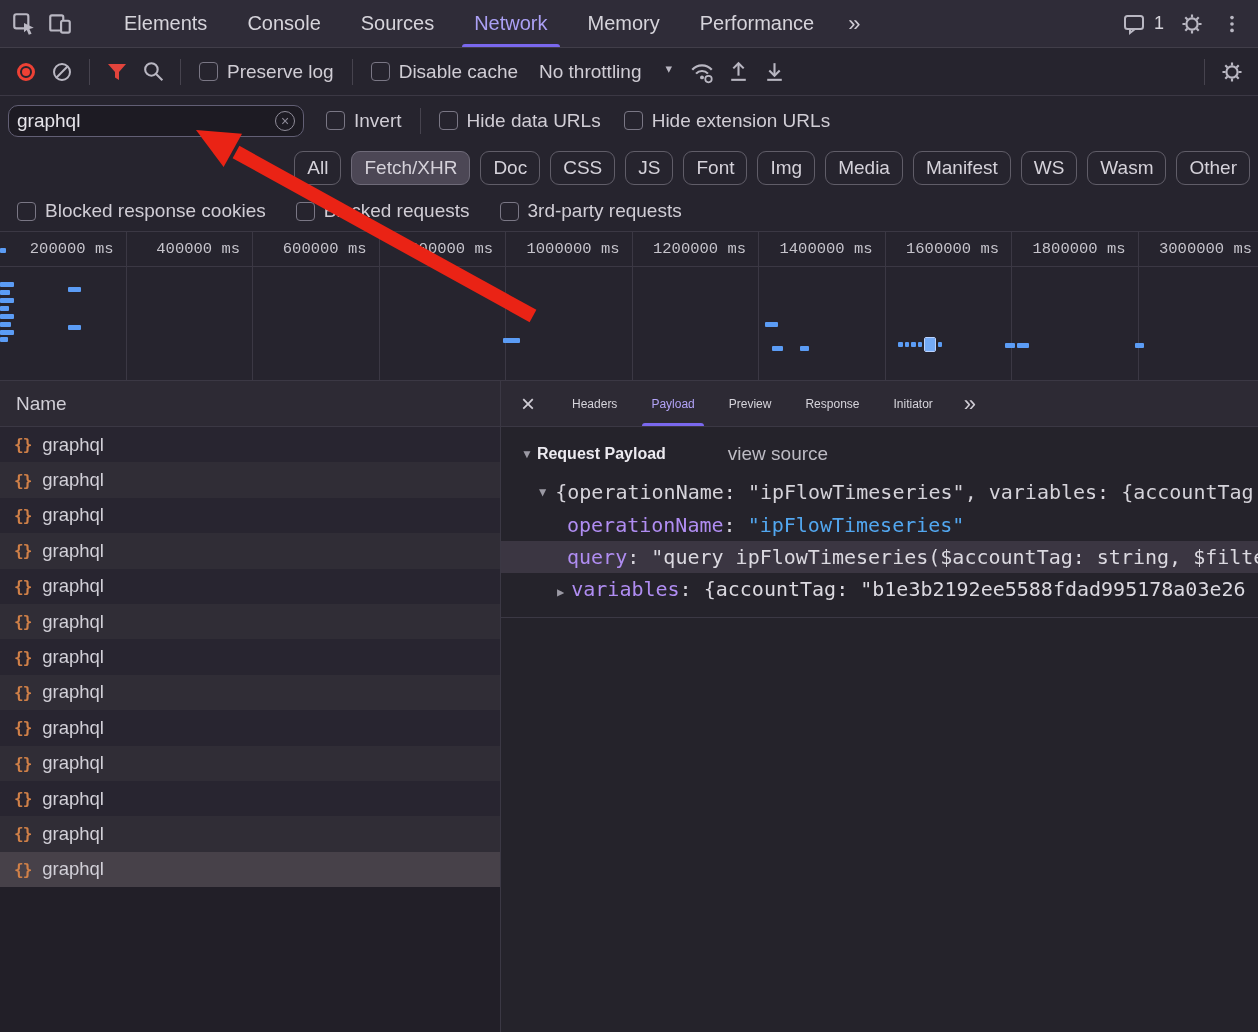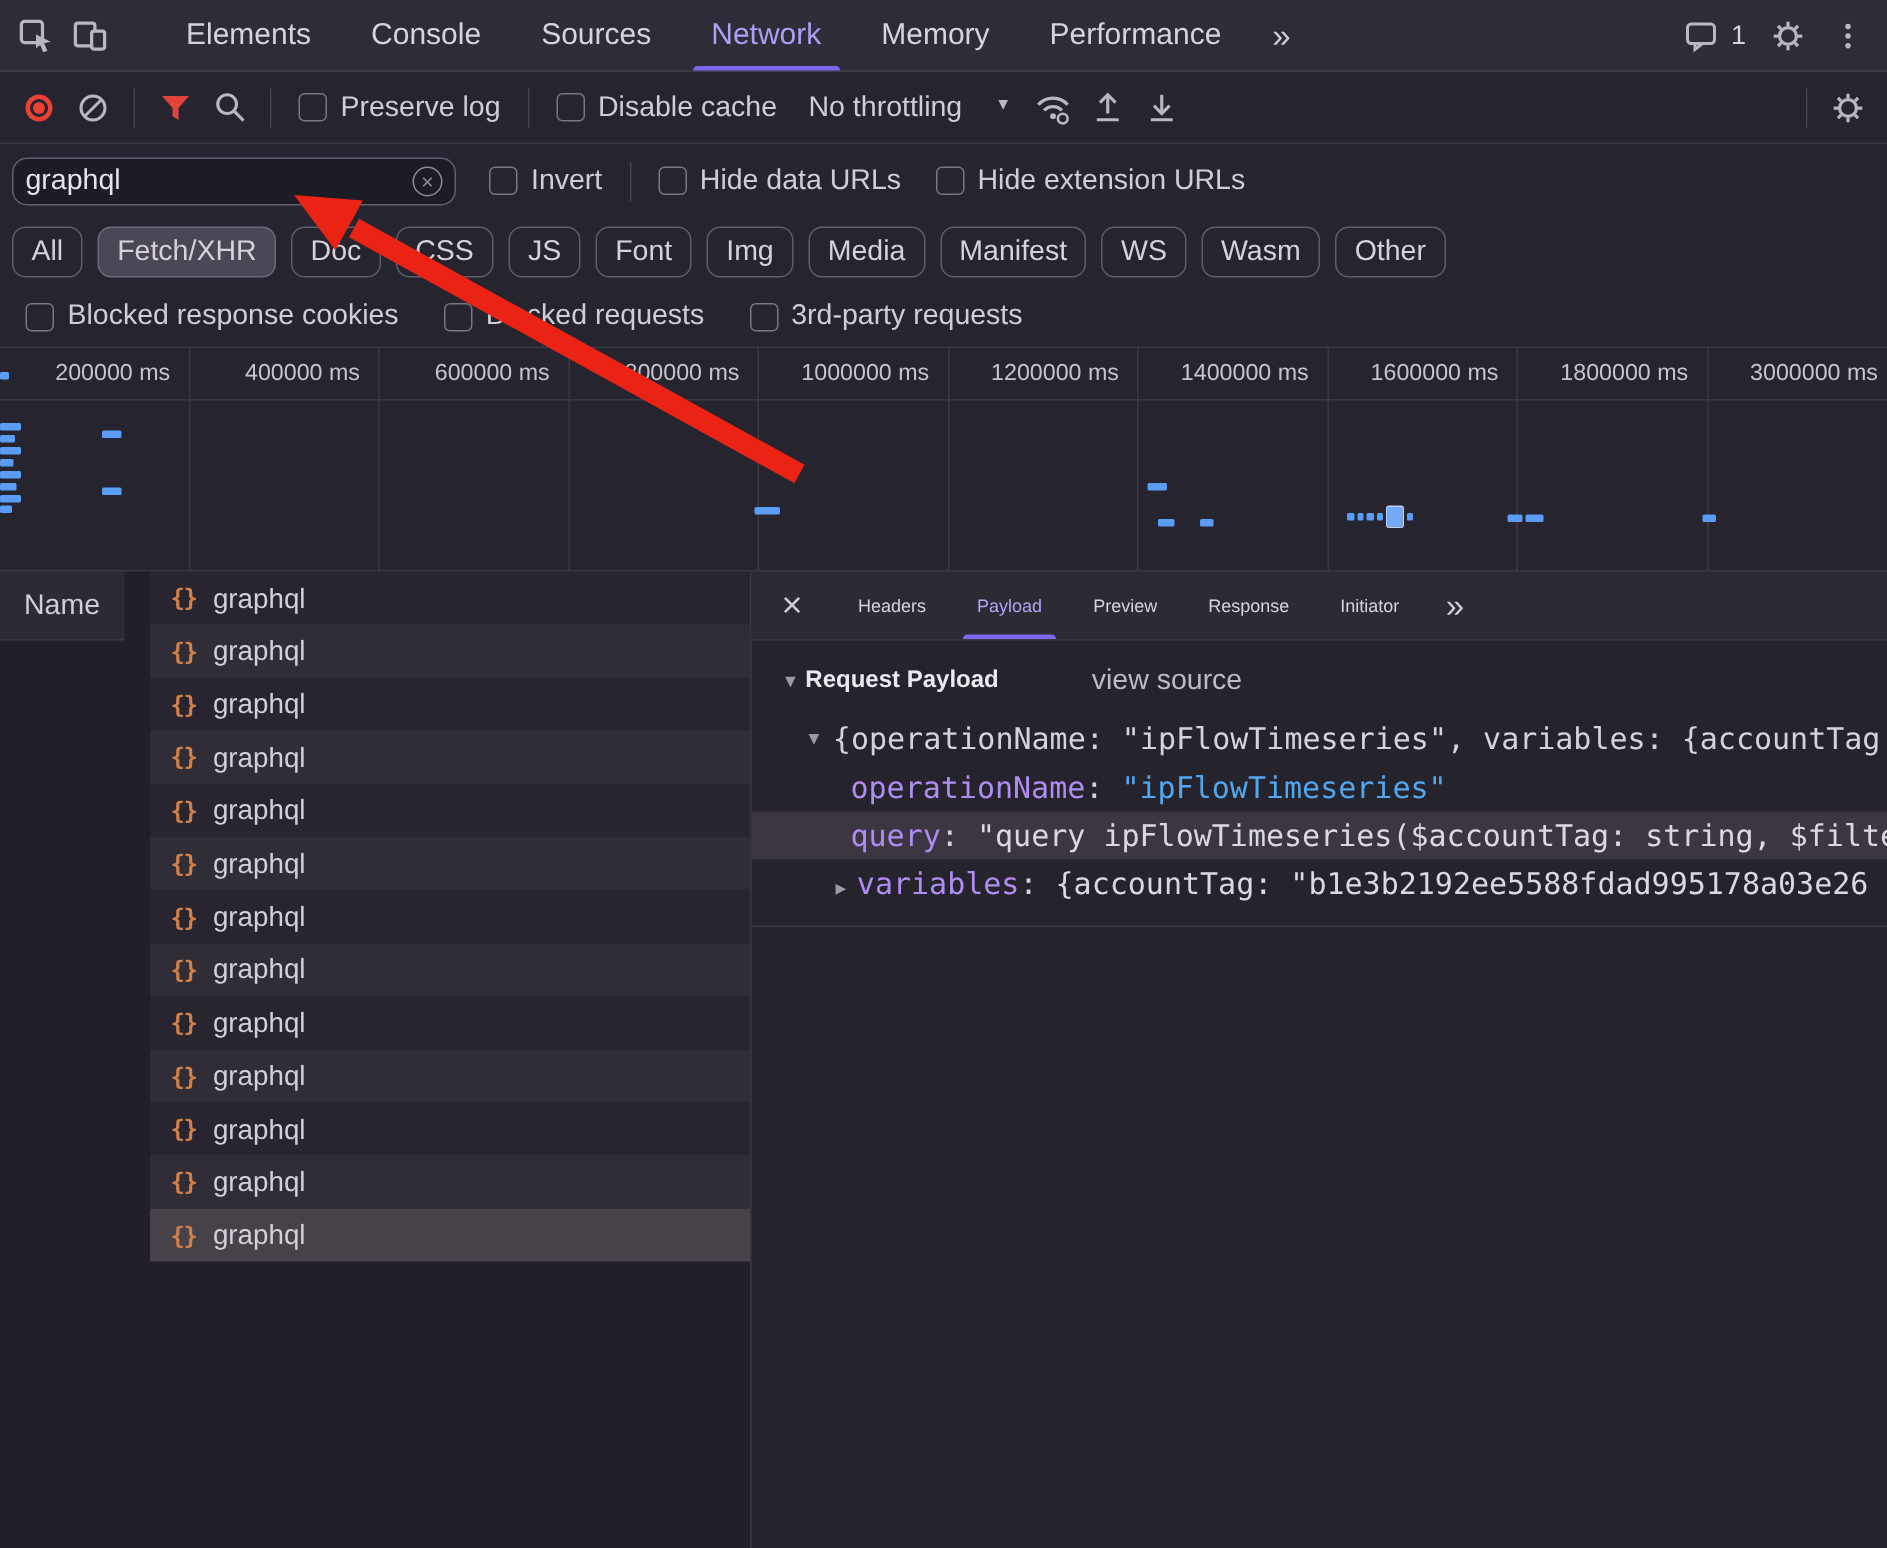--- a/index.html
+++ b/index.html
@@ -40,39 +40,39 @@
   
   .filterbar { height:49px; display:flex; align-items:center; padding:0 8px; }
   .filter-input { width:296px; height:32px; border:1px solid #625f75; border-radius:10px; background:#1d1b23;
                   display:flex; align-items:center; padding:0 8px; flex:none; }
   .filter-input input { flex:1; min-width:0; background:none; border:none; outline:none;
                         color:#e6e4ea; font-size:19px; font-family:inherit; }
   .clear-x { width:20px; height:20px; border:1.5px solid #8f8c99; border-radius:50%; color:#8f8c99;
              font-size:14px; line-height:1; display:flex; align-items:center; justify-content:center; flex:none; padding:0; }
 
   
-  .pillsrow { height:46px; display:flex; align-items:center; gap:10px; padding:0 8px; }
+  .pillsrow { height:46px; display:flex; align-items:center; gap:10px; padding:0 8px;justify-content:flex-end; }
   .pill { padding:5px 12px; border:1px solid #605d68; border-radius:9px; color:#d5d2da; font-size:19px; }
   .pill.active { background:#4c4755; border-color:#6e6a78; }
 
   
   .advrow { height:40px; display:flex; align-items:center; padding:0 8px; gap:12px; }
 
   
   .timeline { height:150px; position:relative; border-top:1px solid #3b3844; border-bottom:1px solid #3b3844; overflow:hidden; }
-  .tl-cols { display:flex; height:100%; }
+  .tl-cols { display:flex; height:100%;font-family:Liberation Mono, monospace; }
   .tl-col { width:126.5px; flex:none; height:100%; border-right:1px solid #3b3844;
             padding:8px 12px 0 0; text-align:right; font-size:15.5px; color:#c6c4cc; white-space:nowrap; overflow:hidden; }
   .tl-rule { position:absolute; top:34px; left:0; right:0; height:1px; background:#3b3844; }
   .tl-mark { position:absolute; height:5px; background:#5b9cf5; border-radius:1px; }
   .tl-mark.selected { height:13px; background:#74abf7; outline:1px solid #b9d2ff; }
 
   
   .split { display:flex; height:651px; }
-  .left  { width:500px; flex:none; display:flex; flex-direction:row; background:#221f28;gap:17px; }
+  .left  { width:500px; flex:none; display:flex; flex-direction:column; background:#221f28; }
   .name-header { height:46px; background:#2d2a34; border-bottom:1px solid #3b3844;
                  display:flex; align-items:center; padding:0 16px; font-size:19px; color:#d0ced6; cursor:pointer; }
   .rows { flex:1; overflow:hidden; }
   .req-row { height:35.4px; display:flex; align-items:center; gap:11px; padding:0 14px;
              font-size:18.5px; color:#d2d0d8; cursor:pointer; white-space:nowrap; }
   .rows .req-row:nth-child(odd)  { background:#282530; }
   .rows .req-row:nth-child(even) { background:#302d36; }
   .rows .req-row.selected { background:#474149; }
   .braces { font-family:"DejaVu Sans Mono", monospace; font-weight:bold; font-size:16px;
             color:#d08048; letter-spacing:-1px; flex:none; }

